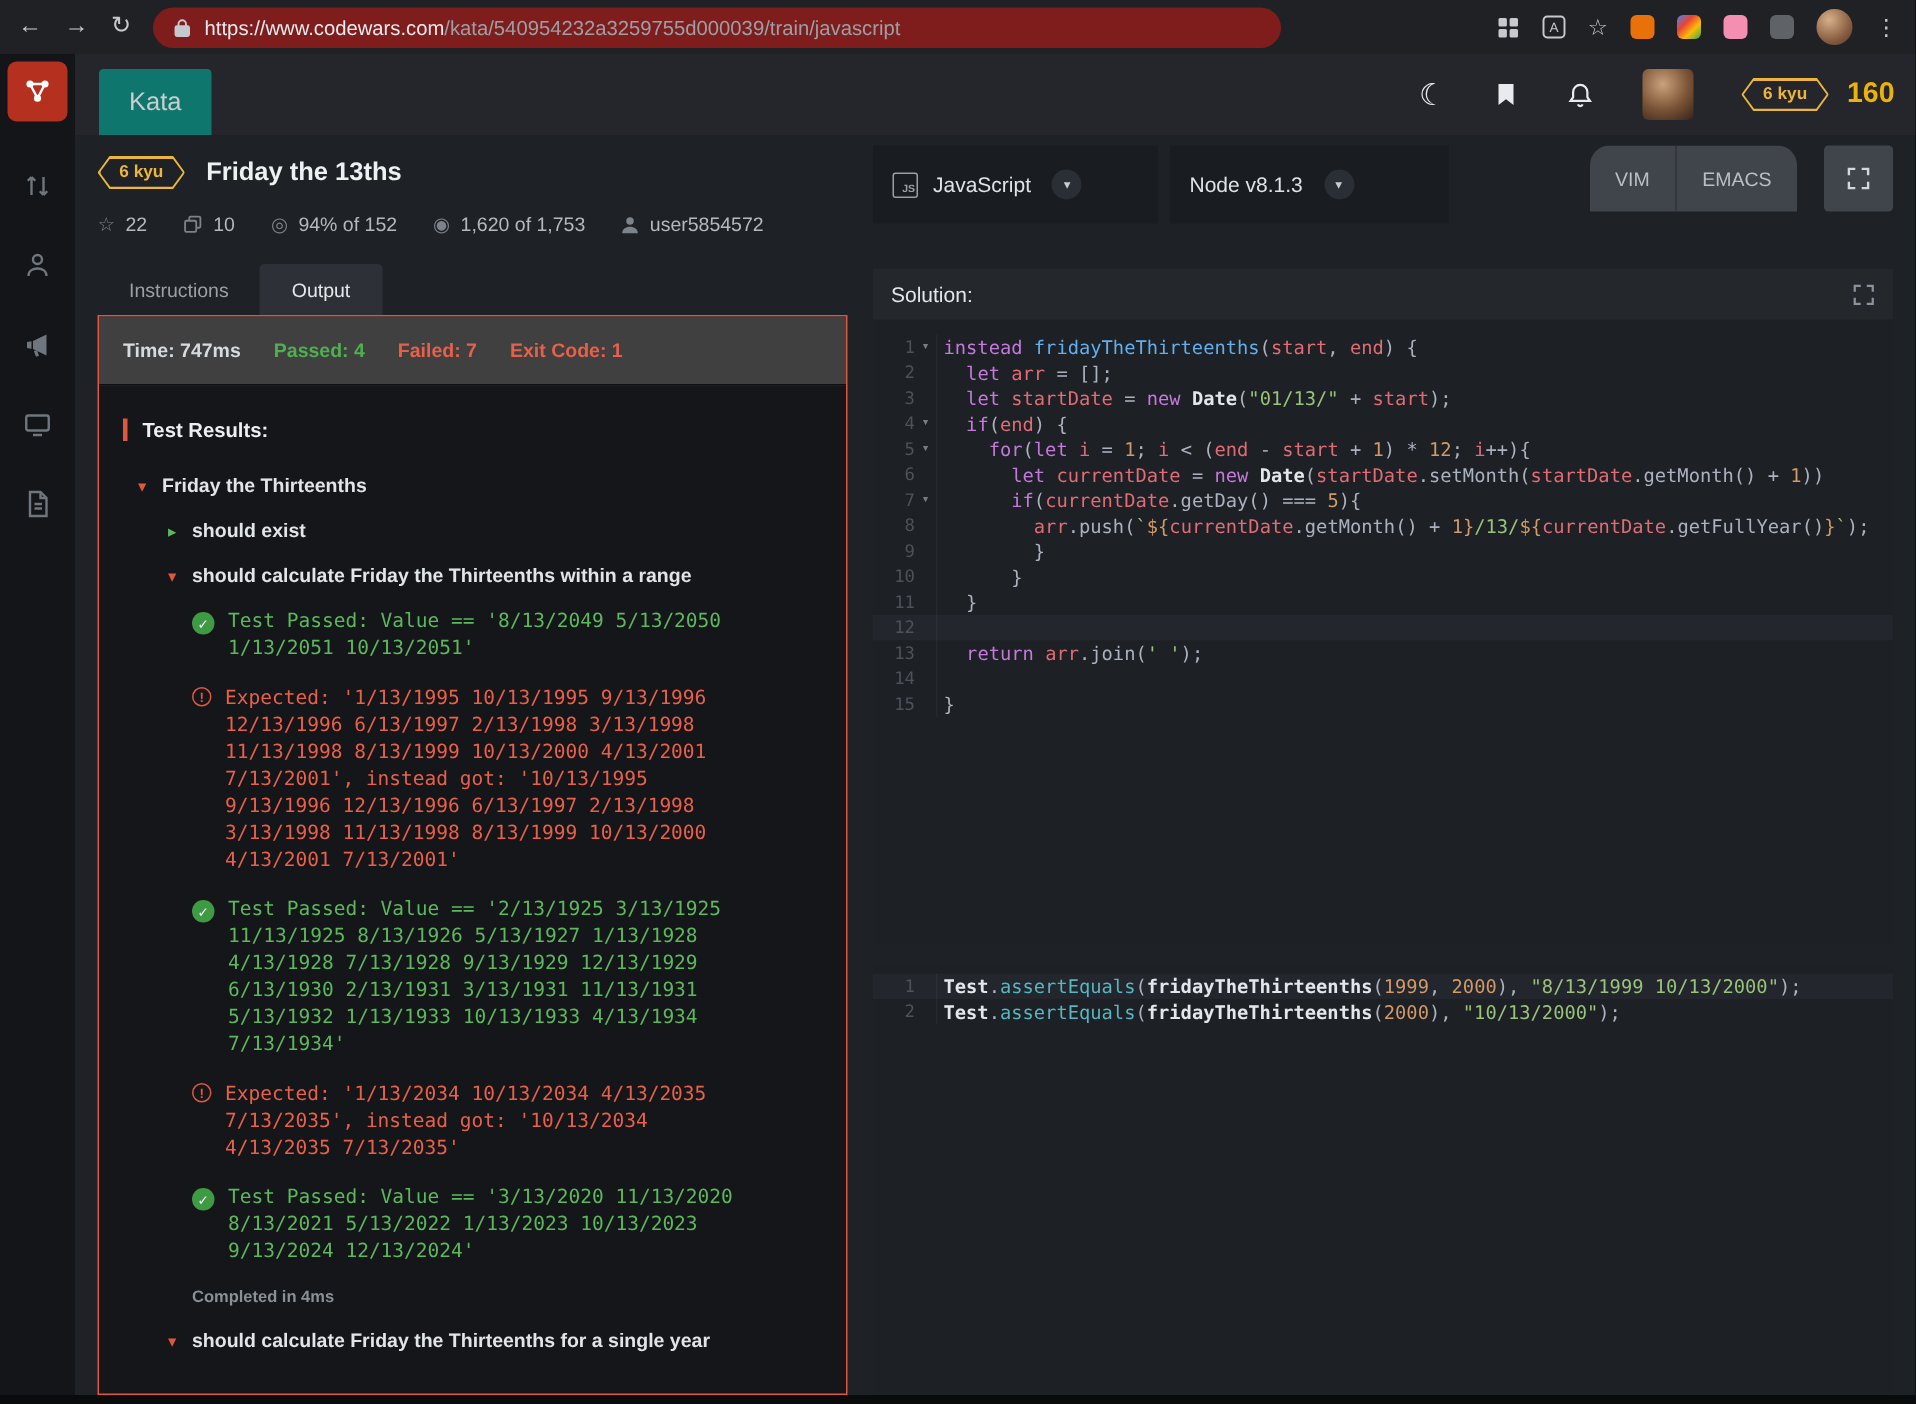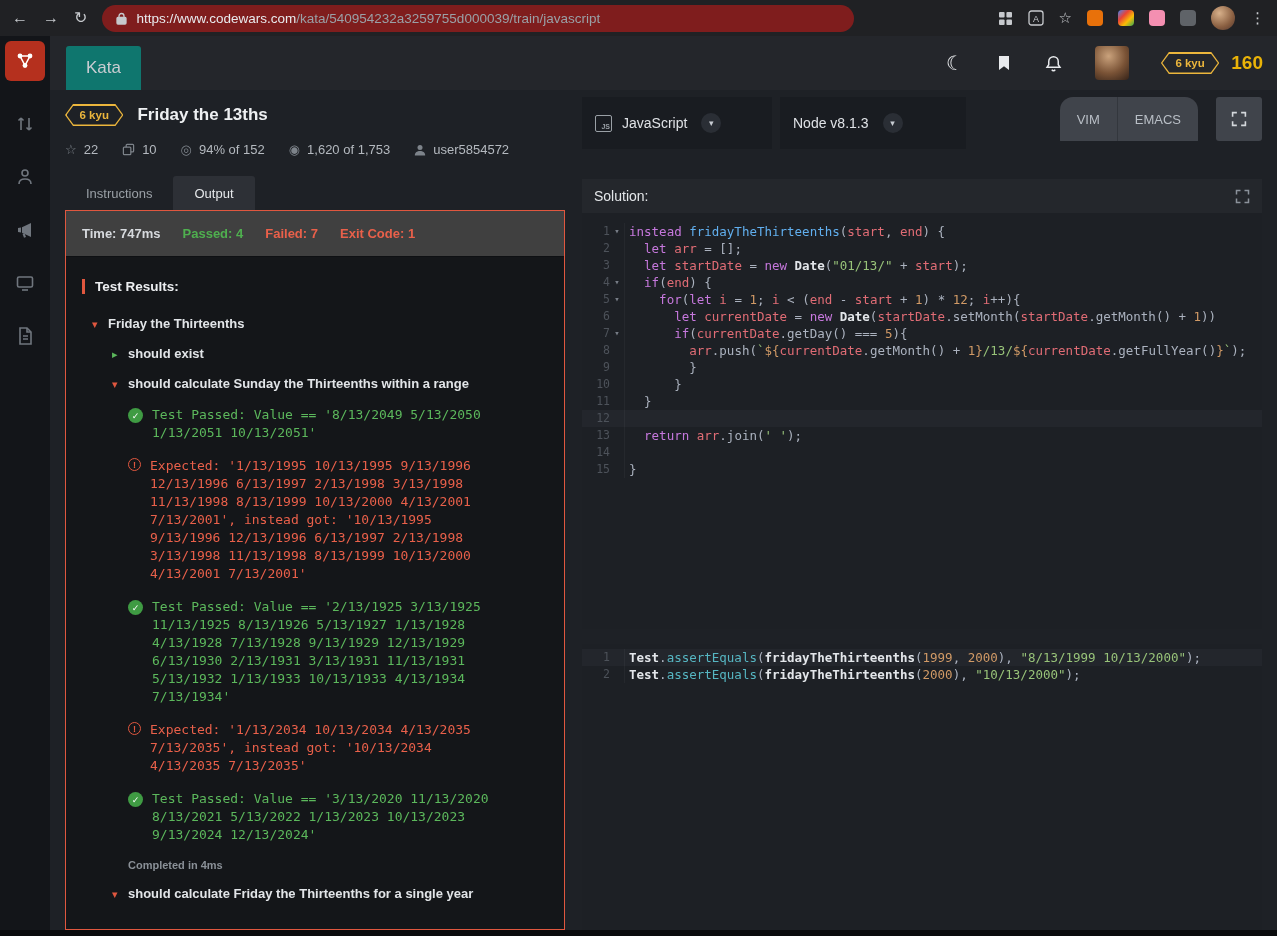--- a/index.html
+++ b/index.html
@@ -277,21 +277,21 @@
                 <div class="t-row lv0">
                   <span class="tri tri-red">▾</span>
                   <span class="t-label">Friday the Thirteenths</span>
                 </div>
                 <div class="t-row lv1">
                   <span class="tri tri-green">▸</span>
                   <span class="t-label">should exist</span>
                 </div>
                 <div class="t-row lv1">
                   <span class="tri tri-red">▾</span>
-                  <span class="t-label">should calculate Sunday the Thirteenths within a range</span>
+                  <span class="t-label">should calculate Friday the Thirteenths within a range</span>
                 </div>
                 <div class="t-row lv2">
                   <span class="ic-pass">✓</span>
                   <span class="t-msg t-pass">Test Passed: Value == '8/13/2049 5/13/2050 1/13/2051 10/13/2051'</span>
                 </div>
                 <div class="t-row lv2">
                   <span class="ic-fail">!</span>
                   <span class="t-msg t-fail">Expected: '1/13/1995 10/13/1995 9/13/1996 12/13/1996 6/13/1997 2/13/1998 3/13/1998 11/13/1998 8/13/1999 10/13/2000 4/13/2001 7/13/2001', instead got: '10/13/1995 9/13/1996 12/13/1996 6/13/1997 2/13/1998 3/13/1998 11/13/1998 8/13/1999 10/13/2000 4/13/2001 7/13/2001'</span>
                 </div>
                 <div class="t-row lv2">

